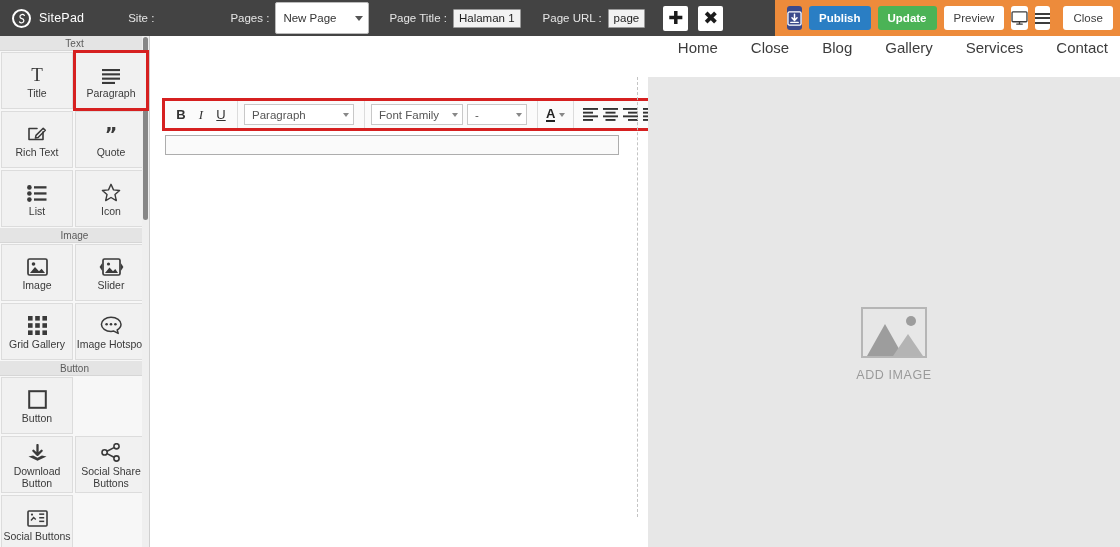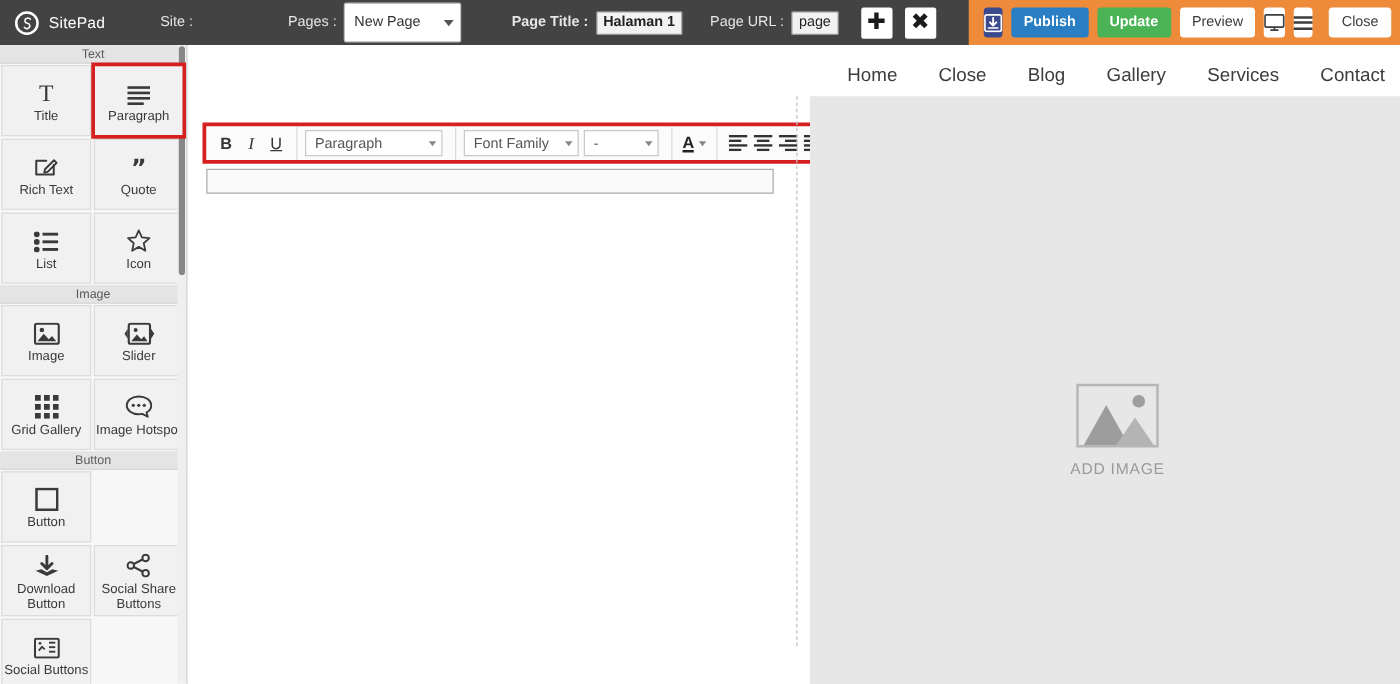--- a/index.html
+++ b/index.html
@@ -28,21 +28,21 @@
   }
   .logo-text {
     color: #ffffff; font-size: 12.5px; margin-left: 8px; letter-spacing: .2px;
   }
   .tb-label {
     color: #e6e6e6; font-size: 11.5px; white-space: nowrap;
   }
   .grp { display: flex; align-items: center; }
   .site-grp { margin-left: 44px; }
   .pages-grp { margin-left: 76px; }
-  .ptitle-grp { margin-left: 40px; font-weight: bold; }
+  .ptitle-grp { margin-left: 20px; }
   .purl-grp { margin-left: 22px; }
 
   .tb-select {
     margin-left: 6px;
     height: 32px; min-width: 94px;
     background: #ffffff; border: 1px solid #bbb; border-radius: 2px;
     display: flex; align-items: center; justify-content: space-between;
     padding: 0 5px 0 7px;
     font-size: 11.5px; color: #333;
   }
@@ -136,21 +136,21 @@
     width: 5px; height: 183px; background: #878787; border-radius: 3px;
   }
 
   
   .canvas {
     position: absolute; top: 36px; left: 151px;
     width: 969px; height: 511px;
     background: #ffffff;
   }
   .site-nav {
-    position: absolute; top: 16px; right: 12px;
+    position: absolute; top: 3px; right: 12px;
     display: flex; align-items: center; gap: 33px;
   }
   .site-nav a {
     color: #3c3c3c; font-size: 15px; text-decoration: none;
   }
 
   
   .ed-toolbar {
     position: absolute; top: 62px; left: 11px;
     width: 694px; height: 33px;

